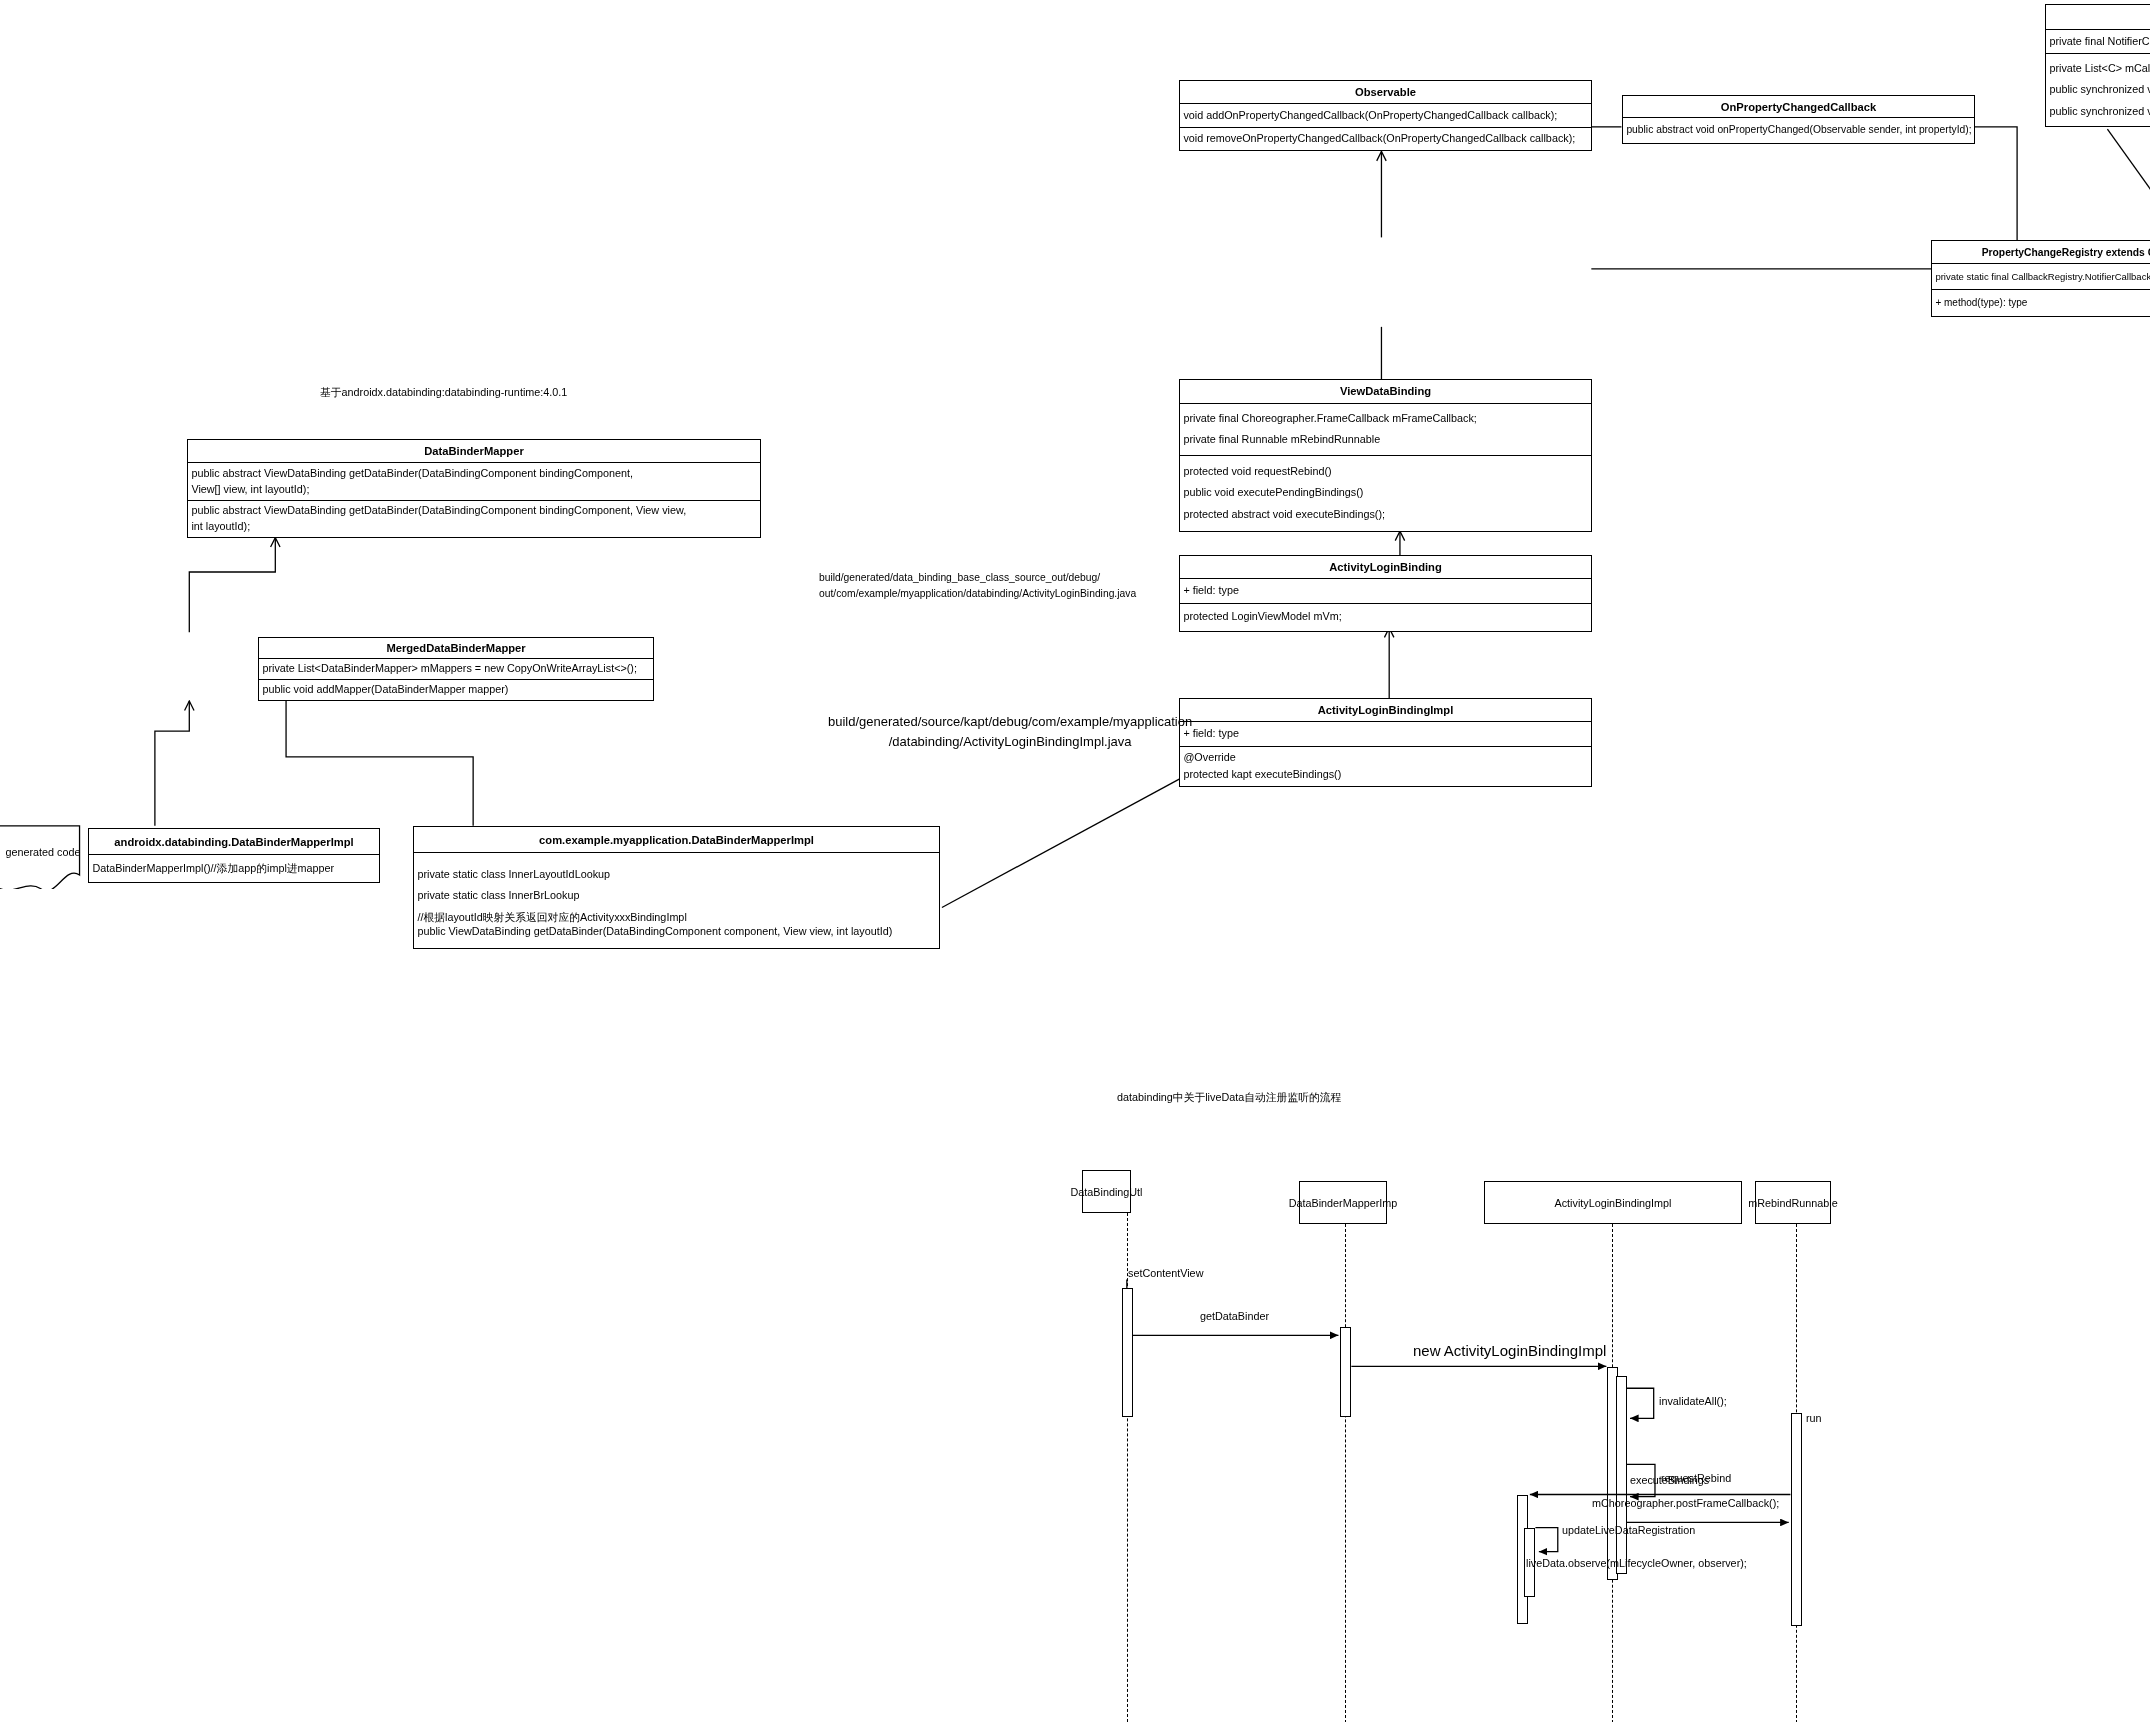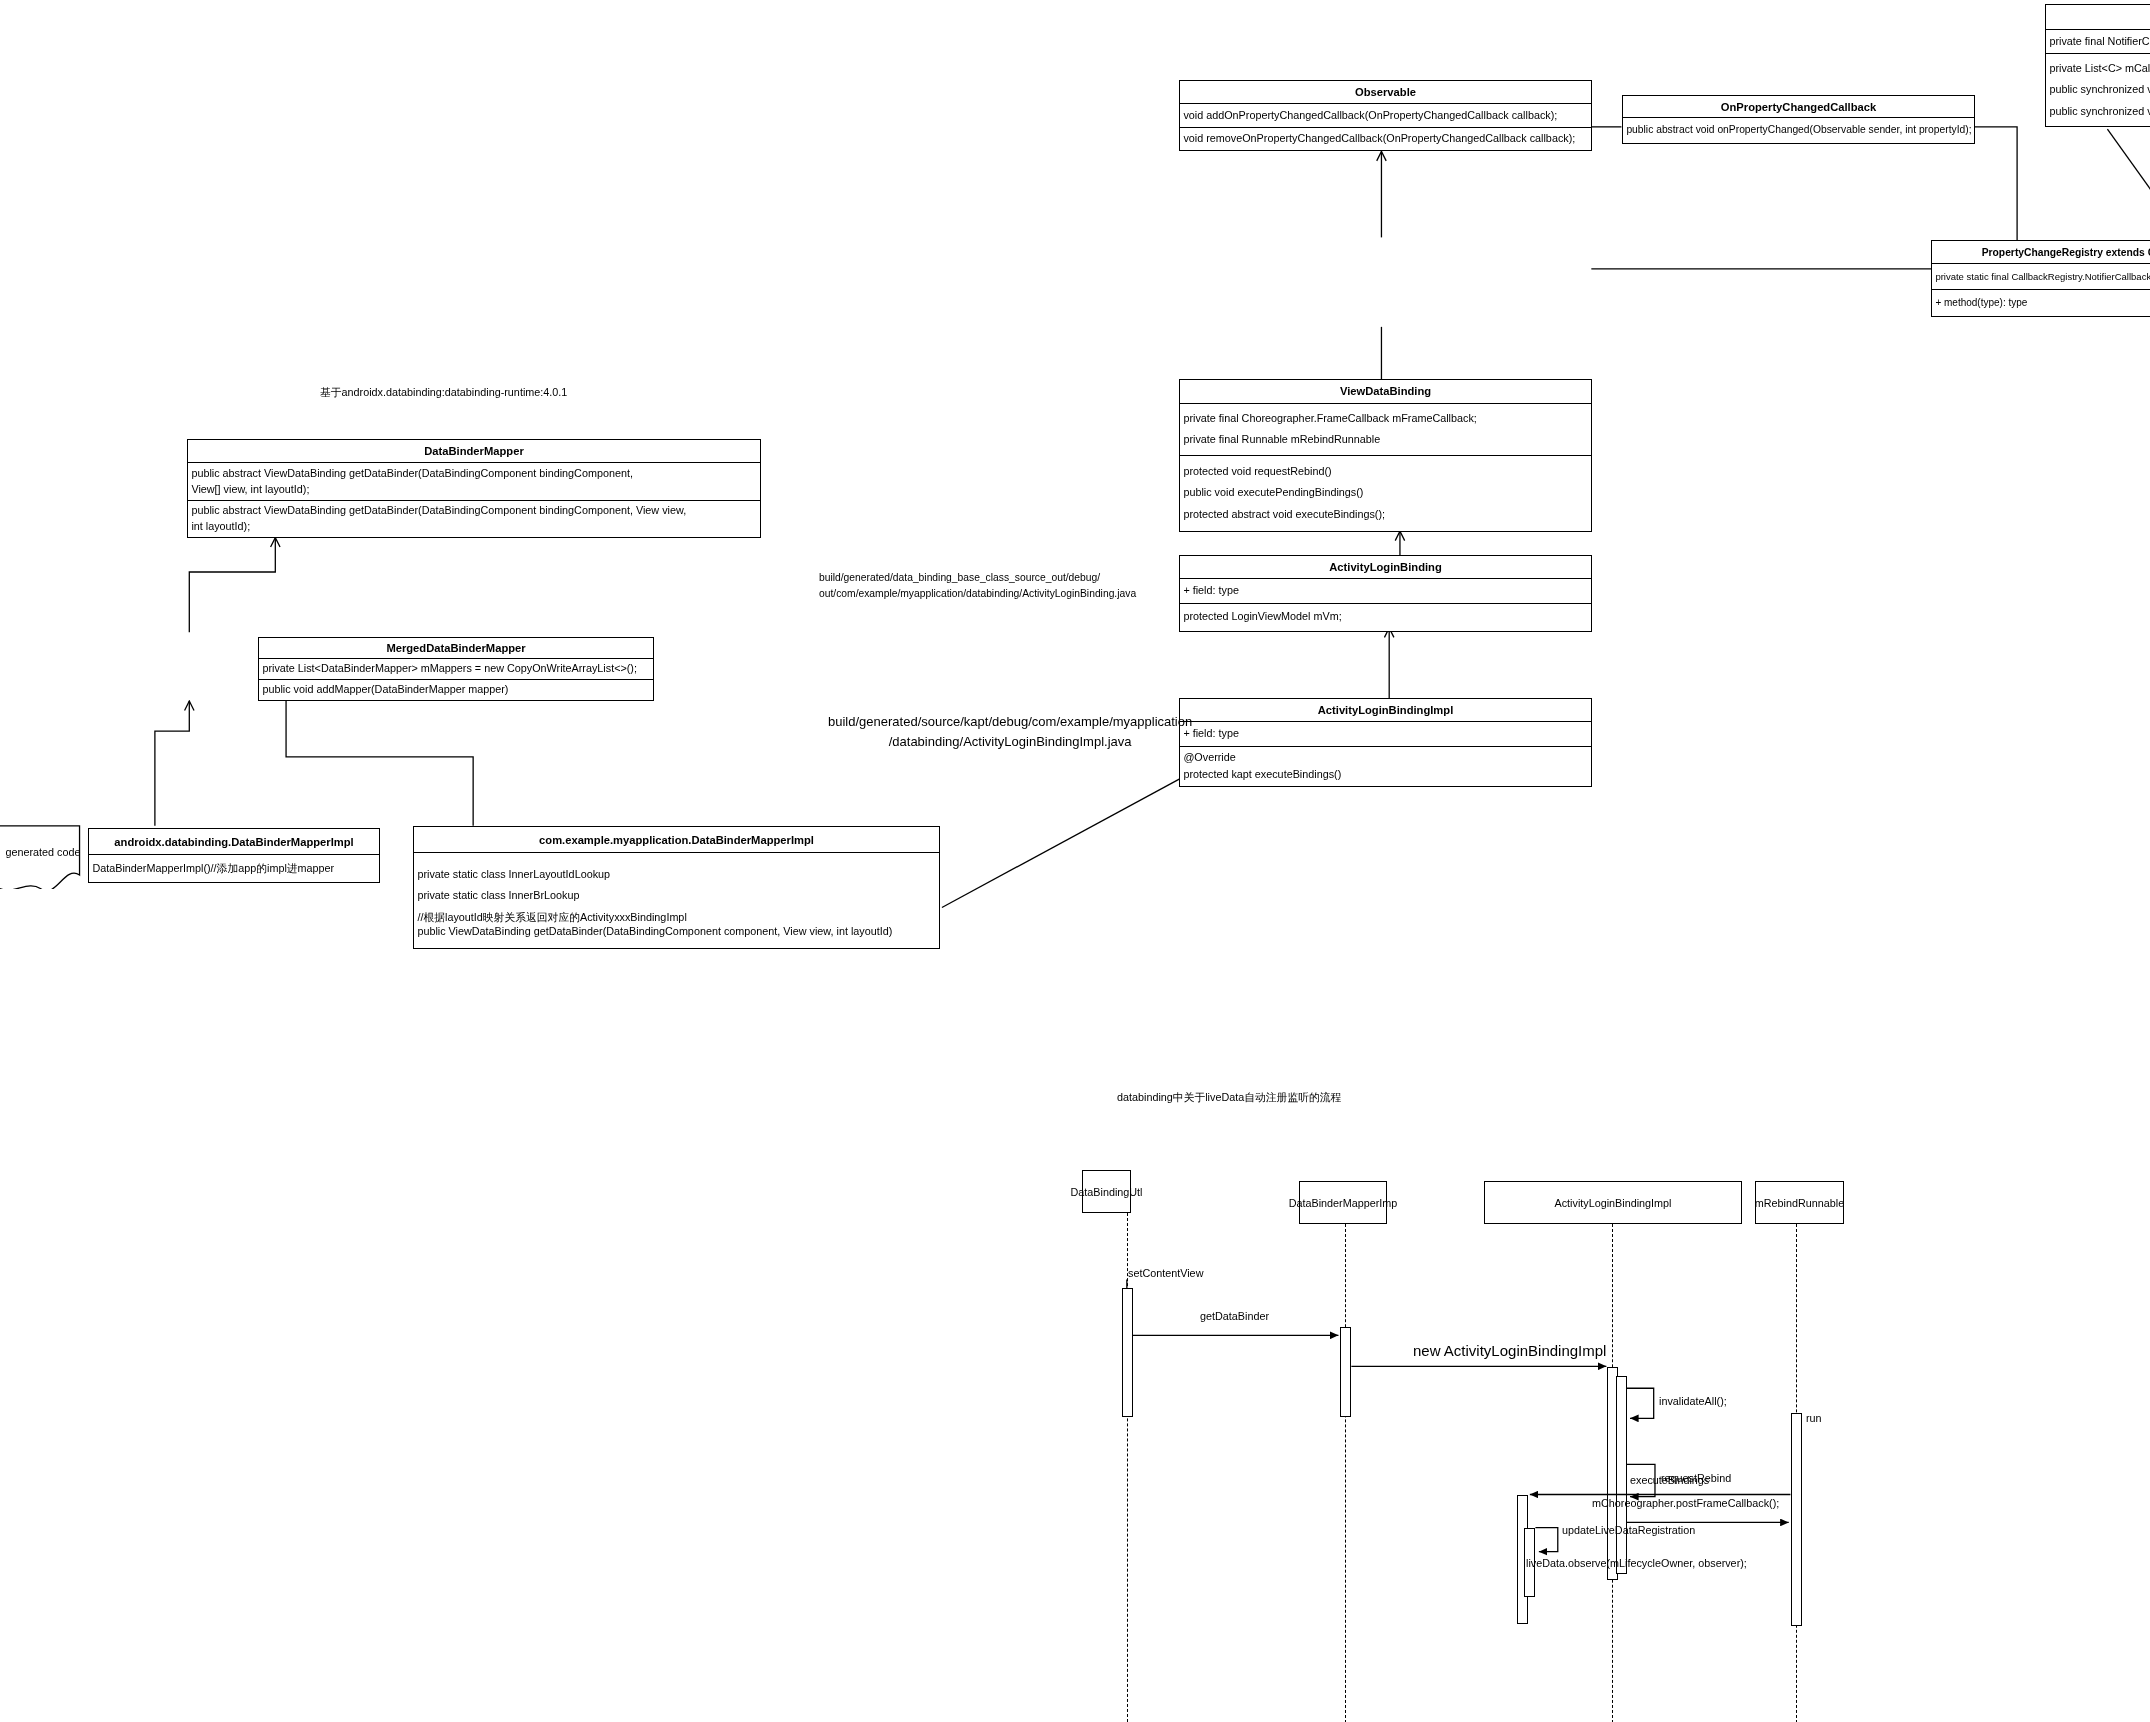--- a/index.html
+++ b/index.html
@@ -292,21 +292,21 @@
 
   <div class="actor" style="left:1082px; top:1170px; width:49px; height:43px; font-size:10.8px;">
     <span>DataBindingUtl</span>
   </div>
   <div class="actor" style="left:1299px; top:1181px; width:88px; height:43px; font-size:10.8px;">
     <span>DataBinderMapperImp</span>
   </div>
   <div class="actor" style="left:1484px; top:1181px; width:258px; height:43px; font-size:10.8px;">
     <span>ActivityLoginBindingImpl</span>
   </div>
-  <div class="actor" style="left:1755px; top:1181px; width:89px; height:43px; font-size:10.8px;">
+  <div class="actor" style="left:1755px; top:1181px; width:76px; height:43px; font-size:10.8px;">
     <span>mRebindRunnable</span>
   </div>
 
   <div class="dash" style="left:1127px; top:1213px; height:509px;"></div>
   <div class="dash" style="left:1345px; top:1224px; height:499px;"></div>
   <div class="dash" style="left:1612px; top:1224px; height:499px;"></div>
   <div class="dash" style="left:1796px; top:1224px; height:499px;"></div>
 
   <div class="activation" style="left:1122px; top:1288px; width:11.2px; height:129px;"></div>
   <div class="activation" style="left:1340px; top:1327px; width:11.2px; height:90px;"></div>

